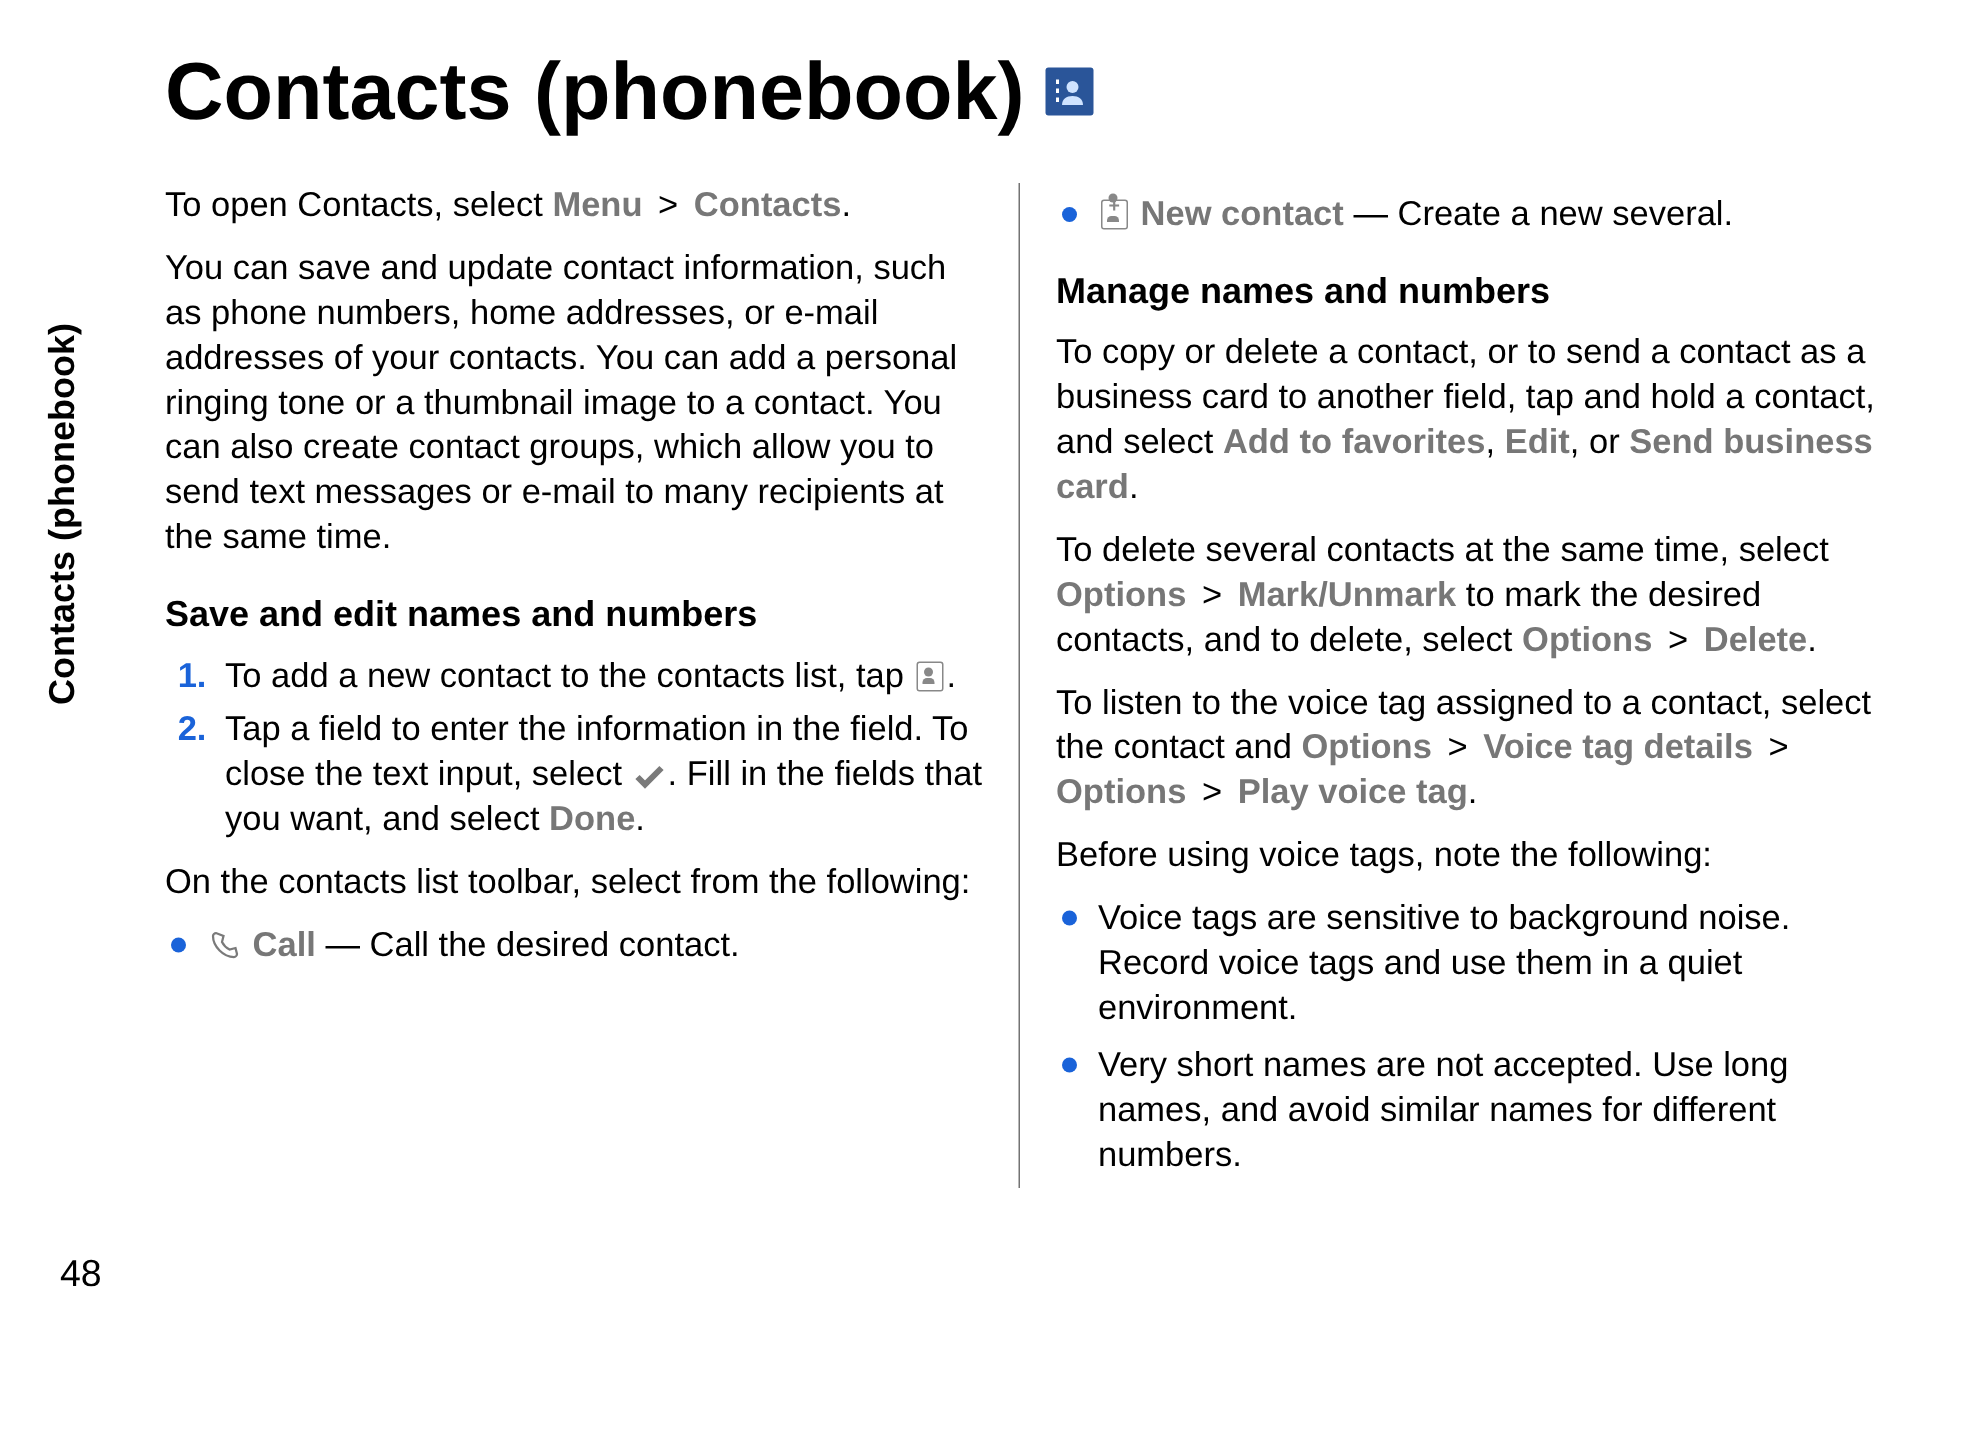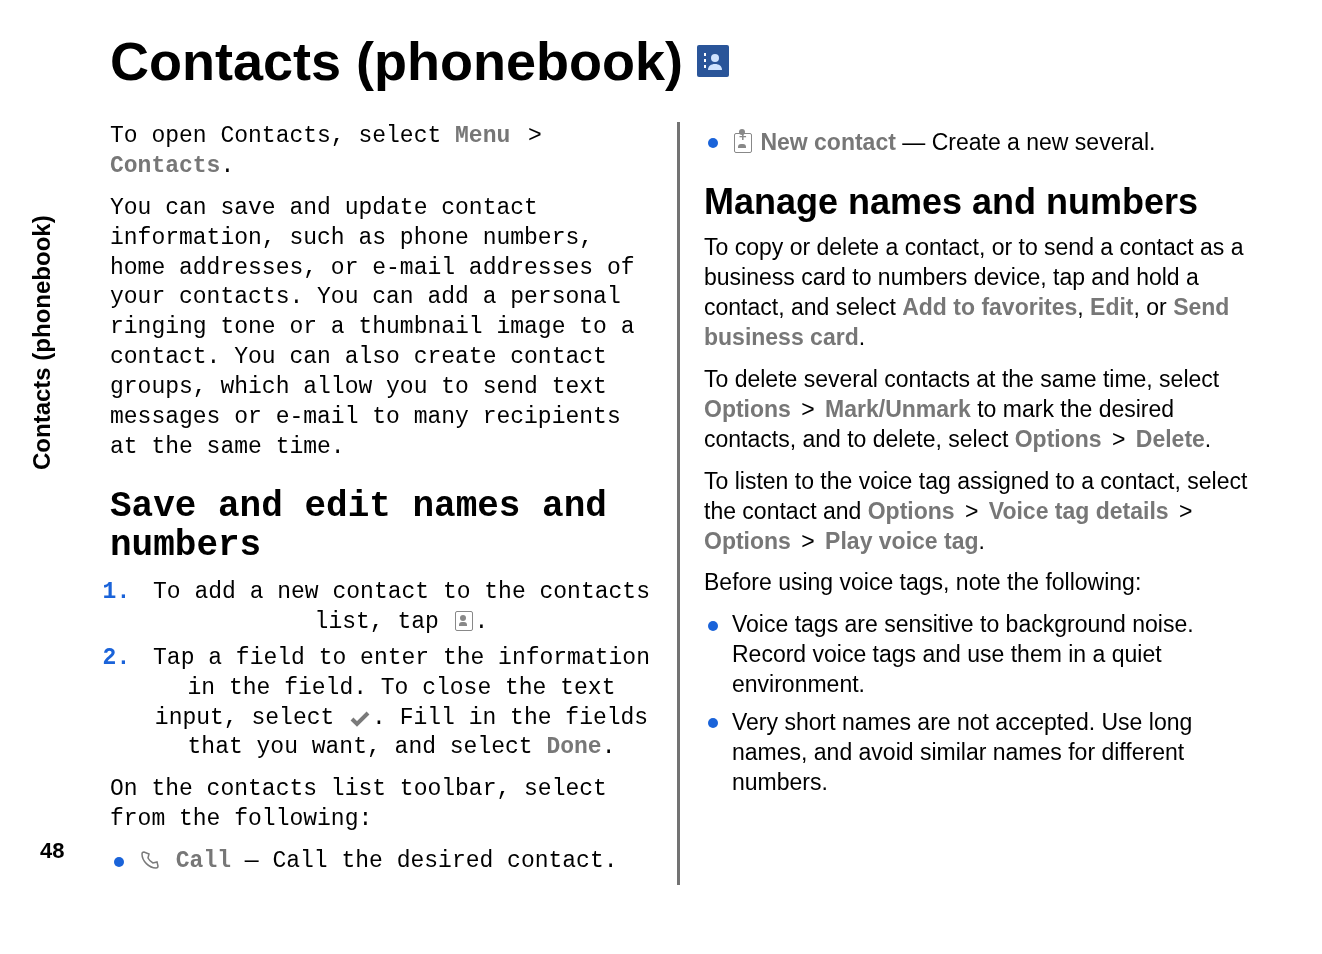--- a/index.html
+++ b/index.html
@@ -24,22 +24,22 @@
     transform: rotate(-90deg);
     transform-origin: left top;
     font-weight: bold;
     font-size: 24px;
     white-space: nowrap;
   }
   .page-number {
     position: absolute;
     left: 40px;
     bottom: 90px;
-    font-weight: bold;
-    font-size: 22px;
+    font-weight: normal;
+    font-size: 25px;
   }
   h1.title {
     font-size: 54px;
     font-weight: bold;
     margin: 10px 0 30px 20px;
     display: flex;
     align-items: center;
     gap: 14px;
   }
   .title-icon {
@@ -55,38 +55,37 @@
     display: flex;
     gap: 0;
     padding-left: 20px;
   }
   .col {
     width: 570px;
     font-size: 23px;
     line-height: 1.3;
   }
   .col-left {
-    border-right: 3px solid #737373;
+    border-right: 1px solid #737373;
     padding-right: 24px;
-    font-family: Liberation Mono, monospace;
   }
   .col-right {
     padding-left: 24px;
   }
   p { margin: 0 0 12px 0; }
   h2 {
-    font-size: 36px;
+    font-size: 24px;
     font-weight: bold;
     margin: 24px 0 12px 0;
     line-height: 1.1;
   }
   .mlabel { color: #777; font-weight: bold; }
   .sep { margin: 0 4px; }
 
-  ol { padding-left: 34px; margin: 6px 0 12px 0; text-align: center; }
+  ol { padding-left: 34px; margin: 6px 0 12px 0; }
   ol li { margin-bottom: 6px; padding-left: 6px; }
   ol li::marker { color: #1a63d9; font-weight: bold; }
 
   ul.bullets { list-style: none; padding: 0; margin: 6px 0; }
   ul.bullets > li {
     position: relative;
     padding-left: 28px;
     margin-bottom: 8px;
   }
   ul.bullets > li::before {
@@ -209,21 +208,21 @@
         <li>
           <span class="inline-icon icon-contact-card icon-contact-card-plus"></span>
           <span class="mlabel">New contact</span>
           <span> — Create a new several.</span>
         </li>
       </ul>
 
       <h2>Manage names and numbers</h2>
 
       <p>
-        <span>To copy or delete a contact, or to send a contact as a business card to numbers device, tap and hold a contact, and select </span>
+        <span>To copy or delete a contact, or to send a contact as a business card to another field, tap and hold a contact, and select </span>
         <span class="mlabel">Add to favorites</span><span>, </span>
         <span class="mlabel">Edit</span><span>, or </span>
         <span class="mlabel">Send business card</span><span>.</span>
       </p>
 
       <p>
         <span>To delete several contacts at the same time, select </span>
         <span class="mlabel">Options</span>
         <span class="sep">&gt;</span>
         <span class="mlabel">Mark/Unmark</span>

